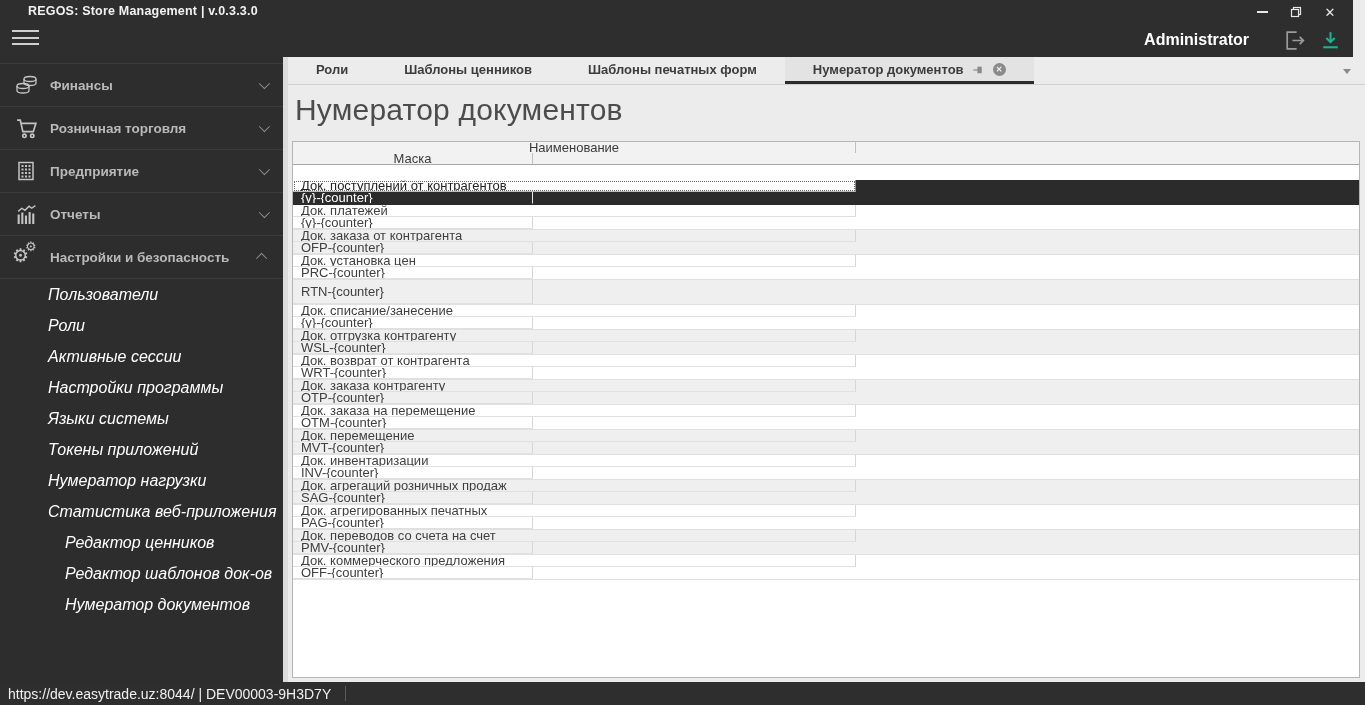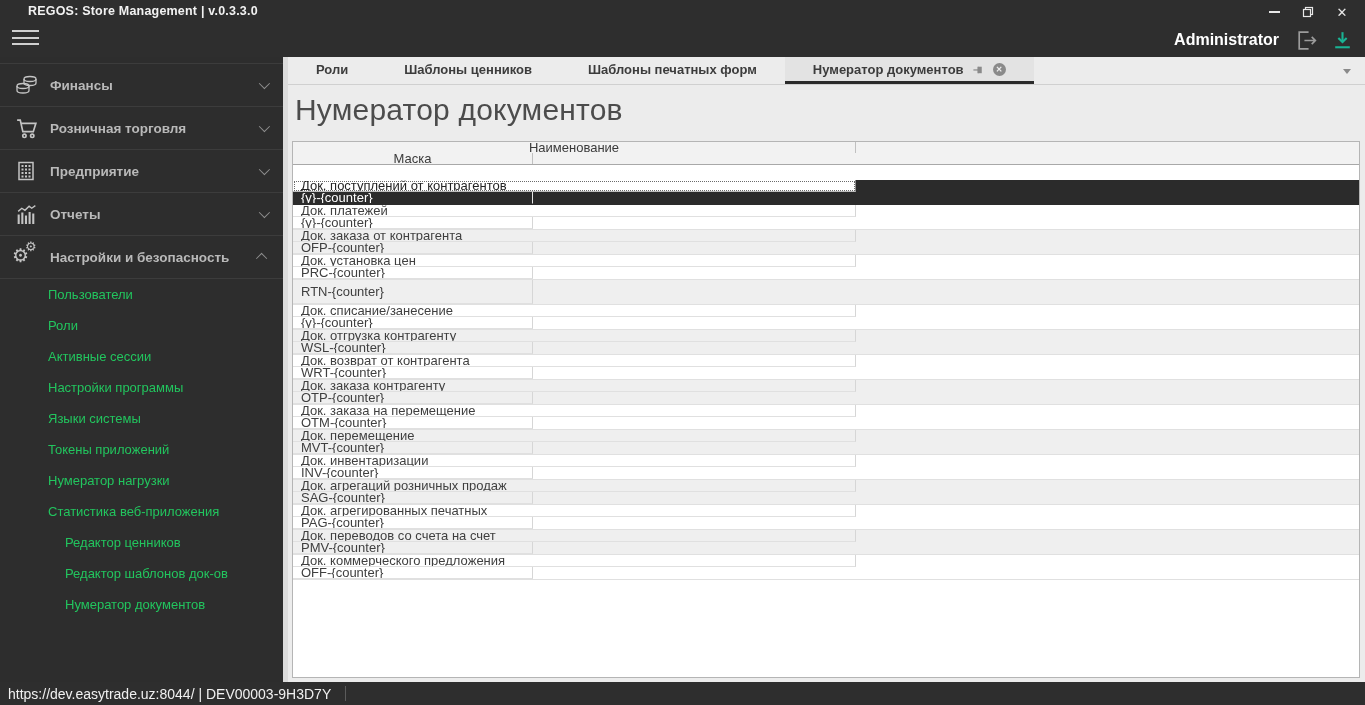--- a/index.html
+++ b/index.html
@@ -6,40 +6,40 @@
   html,body { width: 1365px; height: 705px; overflow: hidden; }
   body {
     font-family: "Liberation Sans", sans-serif;
     background: #ececec;
     position: relative;
     color: #3f3f3f;
   }
 
   
   .header {
-    position: absolute; top: 0; left: 0; right: 0; height: 57px;
+    position: absolute; top: 0; left: 0; right: 12px; height: 57px;
     background: #2e2e2e; z-index: 5;
   }
   .win-title {
     position: absolute; top: 4px; left: 28px;
     color: #f2f2f2; font-size: 12.5px; font-weight: bold; letter-spacing: .2px;
   }
   .win-controls { position: absolute; top: 0; right: 6px; display: flex; }
   .win-btn {
     width: 34px; height: 24px; display: flex; align-items: center; justify-content: center;
     color: #e8e8e8; font-size: 13px; cursor: default;
   }
   .min-glyph { display: inline-block; width: 11px; height: 2px; background: #e8e8e8; }
   .hamburger { position: absolute; left: 12px; top: 30px; width: 27px; height: 15px;
     display: flex; flex-direction: column; justify-content: space-between; }
   .hamburger span { display: block; height: 2px; background: #cfcfcf; }
   .user-area {
     position: absolute; right: 10px; top: 27px; display: flex; align-items: center; gap: 10px;
   }
-  .user-name { color: #ffffff; font-size: 16px; font-weight: bold; margin-right: 4px; }
+  .user-name { color: #ffffff; font-size: 16px; font-weight: bold; margin-right: 22px; }
   .hdr-icon { width: 26px; height: 26px; display: flex; align-items: center; justify-content: center; }
 
   
   .sidebar {
     position: absolute; top: 57px; left: 0; width: 283px; bottom: 23px;
     background: #2d2d2d; overflow: hidden;
   }
   .side-scroll {
     position: absolute; top: 57px; left: 283px; width: 5px; bottom: 23px;
     background: #dcdcdc;
@@ -52,21 +52,21 @@
   .side-section .icon-box { width: 36px; display: flex; align-items: center; }
   .side-section .lbl { flex: 1; color: #b9b9b9; font-size: 13.5px; font-weight: 600; }
   .chev { width: 8px; height: 8px; border-right: 1.6px solid #8f8f8f; border-bottom: 1.6px solid #8f8f8f; }
   .chev.down { transform: rotate(45deg) translateY(-2px); }
   .chev.up   { transform: rotate(-135deg) translateY(-2px); }
   .gears-wrap { position: relative; width: 26px; height: 26px; color: #c4c4c4; }
   .gear-big { position: absolute; left: -2px; top: 2px; font-size: 19px; line-height: 19px; }
   .gear-small { position: absolute; left: 11px; top: -4px; font-size: 13px; line-height: 13px; }
   .side-sub {
     height: 31px; display: flex; align-items: center; padding-left: 48px;
-    color: #22c55e; font-size: 13px; cursor: pointer;
+    color: #ffffff; font-size: 16px; cursor: pointer; font-style: italic;
   }
   .side-sub .sub-chev {
     width: 6px; height: 6px; border-right: 1.4px solid #8f8f8f; border-bottom: 1.4px solid #8f8f8f;
     transform: rotate(45deg); margin-right: 11px; margin-left: -17px;
   }
   .side-sub.depth2 { padding-left: 65px; }
 
   
   .main { position: absolute; left: 288px; top: 57px; right: 0; bottom: 23px; background: #ececec; }
 

